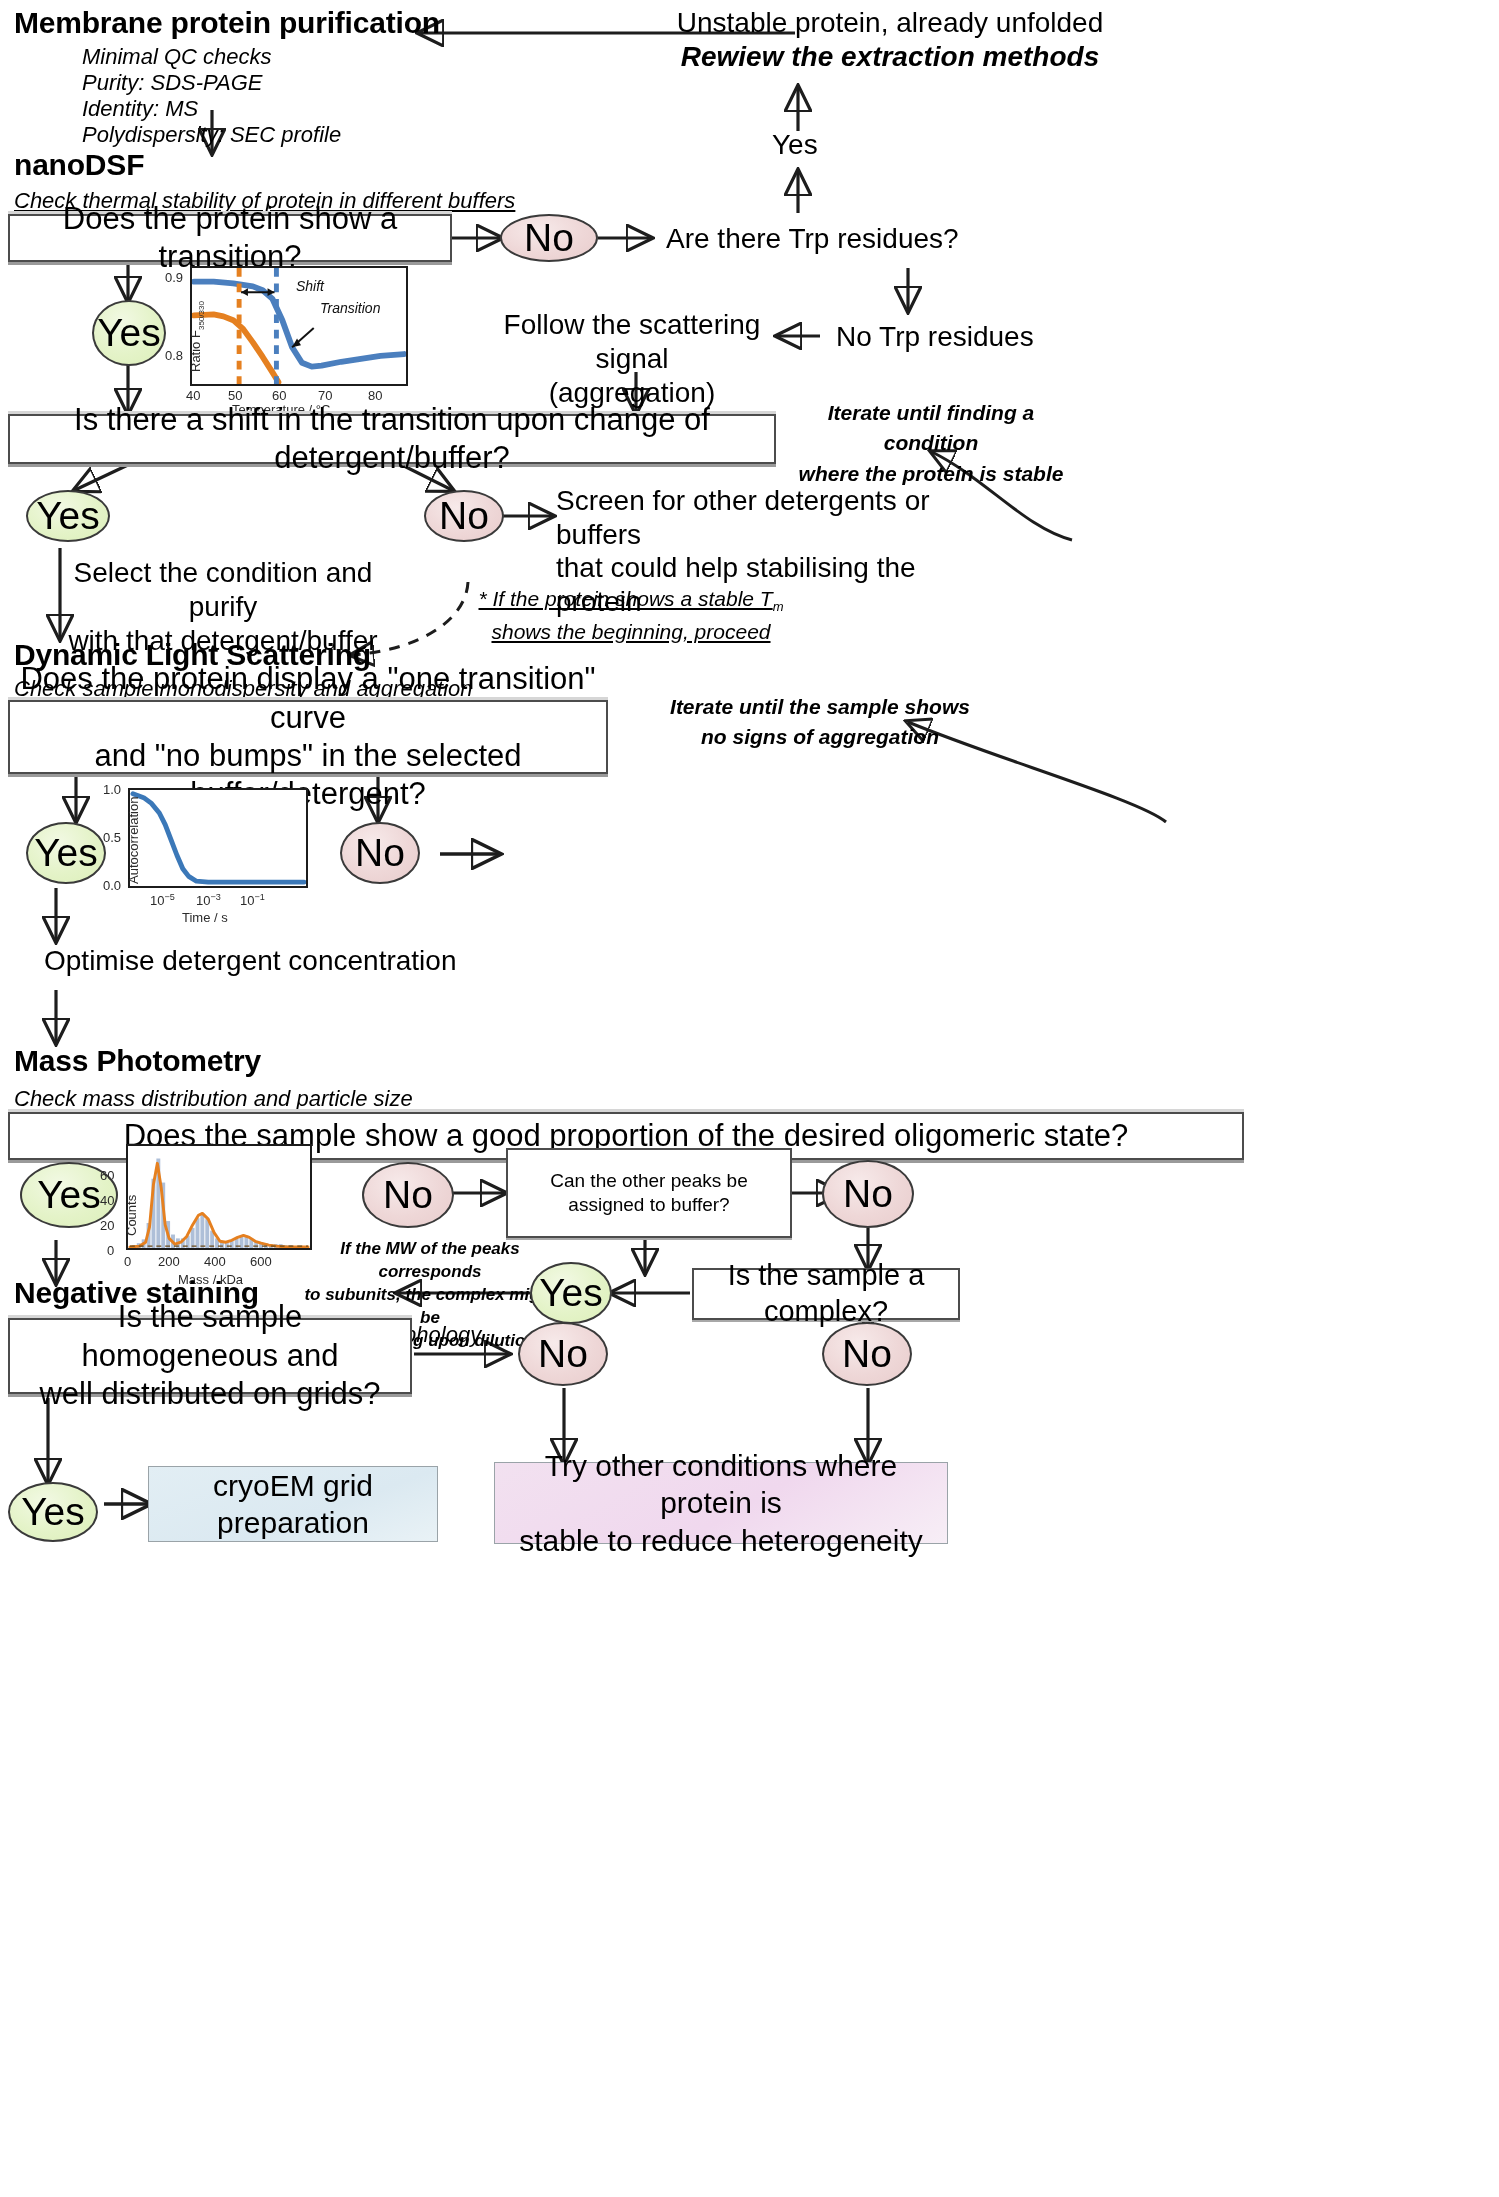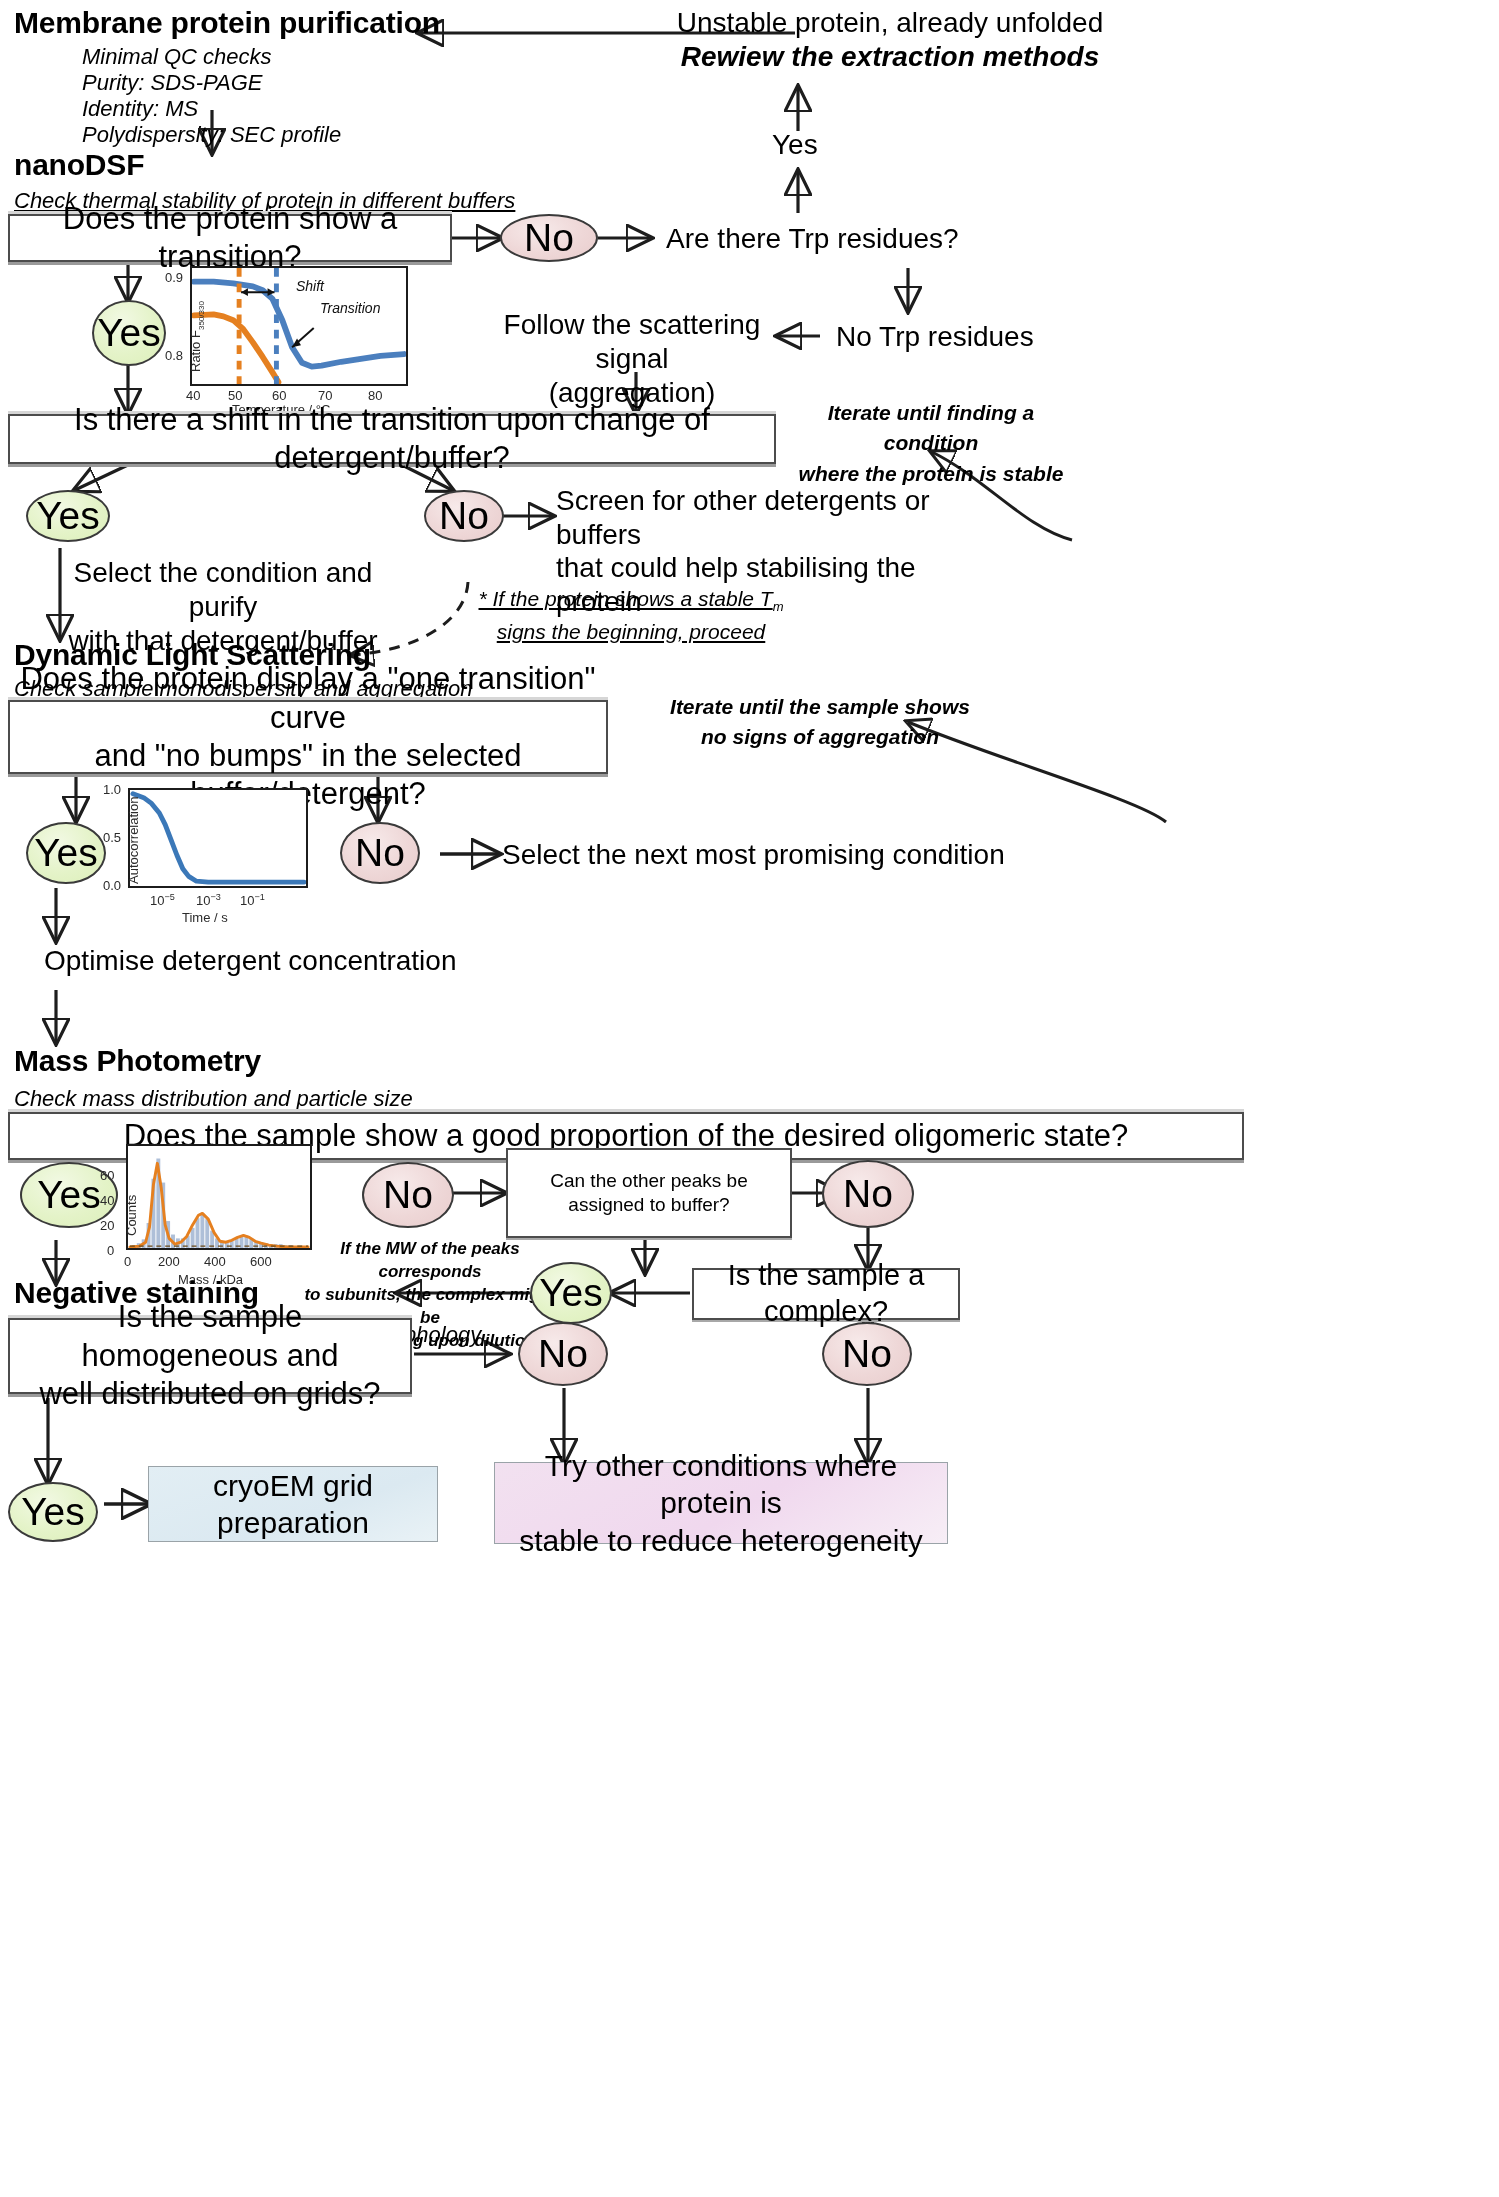--- a/index.html
+++ b/index.html
@@ -342,21 +342,21 @@
     <div>that could help stabilising the protein</div>
   </div>
 
   <div class="abs plain-c" style="left:58px;top:556px;width:330px;">
     <div>Select the condition and purify</div>
     <div>with that detergent/buffer</div>
   </div>
 
   <div class="abs note-i" style="left:466px;top:584px;width:330px;text-decoration:underline;">
     <div><span>* If the protein shows a stable T</span><sub>m</sub></div>
-    <div>signs the beginning, proceed</div>
+    <div>shows the beginning, proceed</div>
   </div>
 
   <div class="abs h-section" style="left:14px;top:638px;">Dynamic Light Scattering</div>
   <div class="abs sub-italic" style="left:14px;top:676px;">Check sample monodispersity and aggregation</div>
 
   <div class="abs qbox" style="left:8px;top:700px;width:600px;height:74px;flex-direction:column;">
     <span>Does the protein display a "one transition" curve</span>
     <span>and "no bumps" in the selected buffer/detergent?</span>
   </div>
 
@@ -365,21 +365,20 @@
     <div>no signs of aggregation</div>
   </div>
 
   <div class="abs oval yes" style="left:26px;top:822px;width:80px;height:62px;">
     <span>Yes</span>
   </div>
   <div class="abs oval no" style="left:340px;top:822px;width:80px;height:62px;">
     <span>No</span>
   </div>
 
-  <div class="abs plain" style="left:502px;top:838px;">Select the next most promising condition</div>
 
   <div class="chartbox" style="left:128px;top:788px;width:180px;height:100px;">
     <svg viewBox="0 0 180 100" preserveAspectRatio="none" style="width:100%;height:100%;display:block;">
       <path d="M3,4 L14,8 L22,14 L30,24 L36,36 L42,52 L48,68 L54,82 L60,90 L68,95 L80,96 L110,96 L150,96 L178,96" fill="none" stroke="#3b78b8" stroke-width="5" stroke-linecap="round" stroke-linejoin="round"></path>
     </svg>
   </div>
   <div class="axlabel rot" style="left:126px;top:884px;">Autocorrelation</div>
   <div class="ticklab" style="left:103px;top:782px;">1.0</div>
   <div class="ticklab" style="left:103px;top:830px;">0.5</div>
   <div class="ticklab" style="left:103px;top:878px;">0.0</div>

